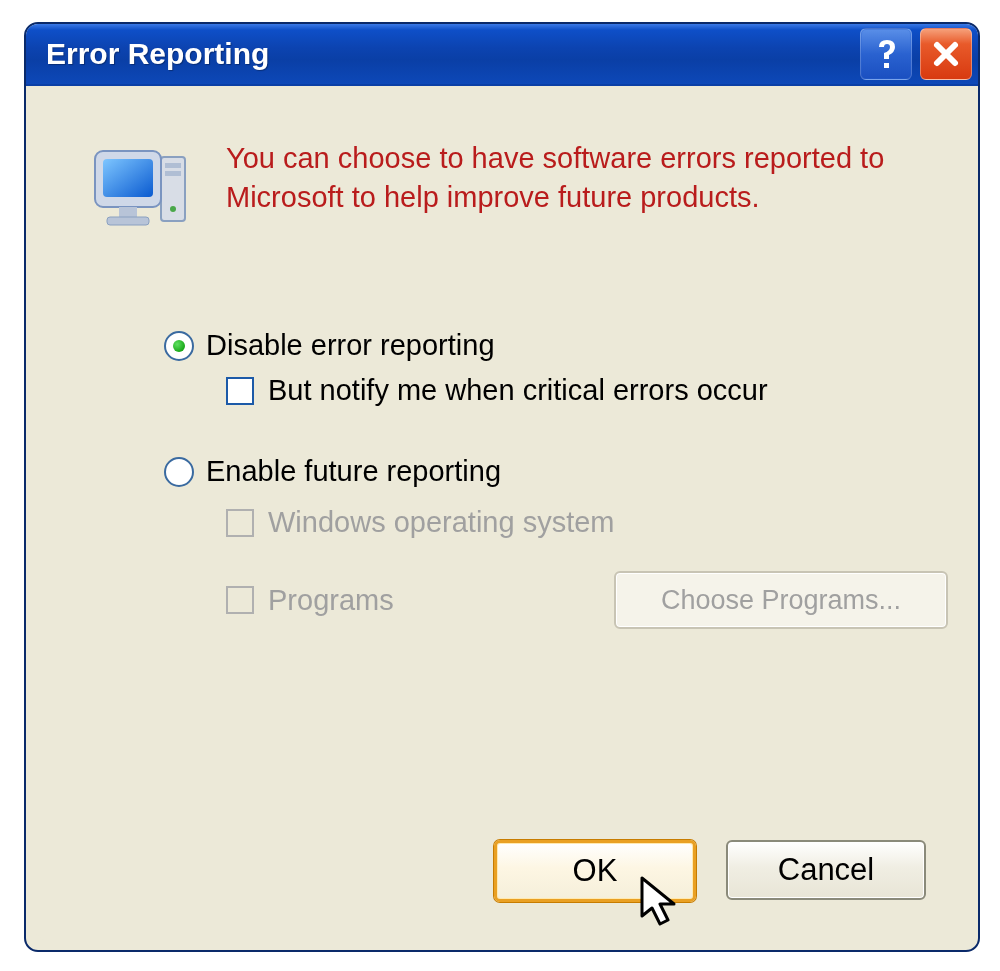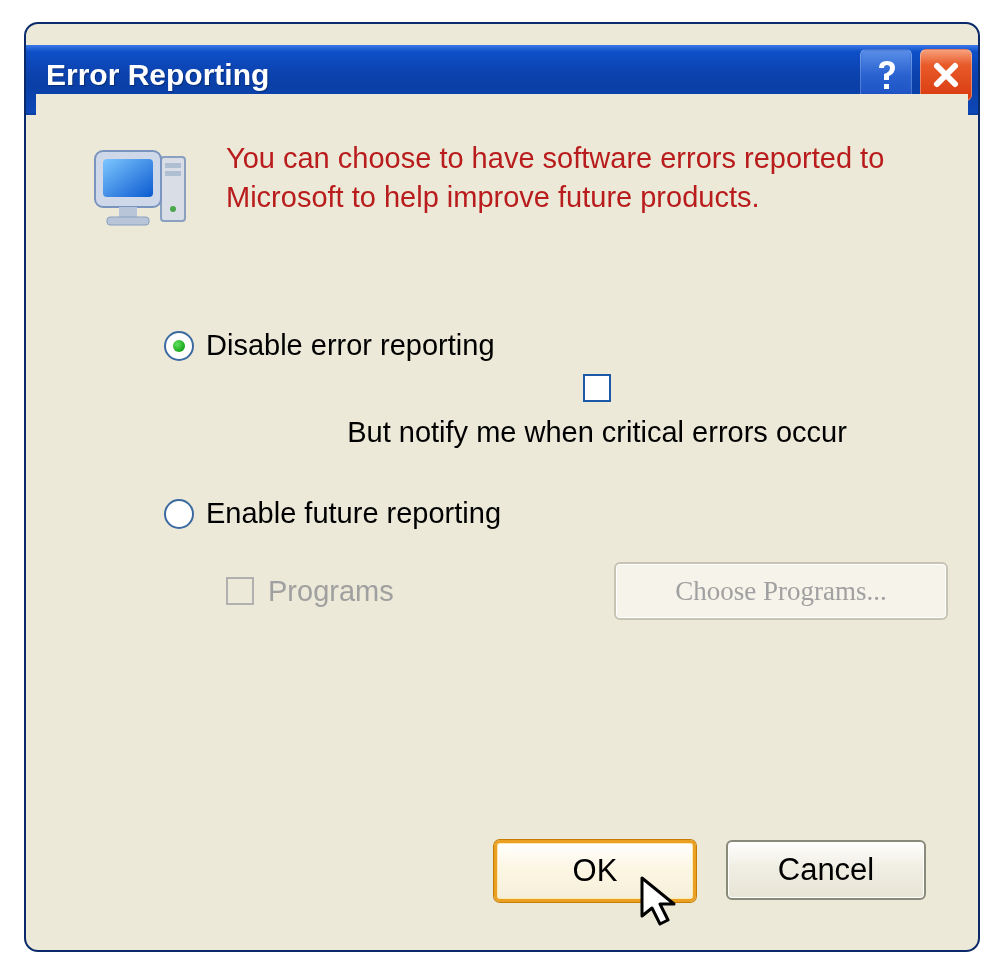--- a/index.html
+++ b/index.html
@@ -27,23 +27,22 @@
   .titlebar {
     height: 60px;
     background: linear-gradient(to bottom,
       #3a79e6 0%,
       #0e4fc8 10%,
       #0c43b0 40%,
       #0a3fa6 60%,
       #0d48b8 100%);
     display: flex;
     align-items: center;
-    padding: 0 6px 8px 20px;
+    padding: 0 6px 0 20px;
     border-bottom: 2px solid #0a3fa6;
-    margin-top: 21px;
   }
   .titlebar .title-text {
     color: #ffffff;
     font-size: 30px;
     font-weight: bold;
     flex: 1 1 auto;
     text-shadow: 1px 1px 1px rgba(0,0,0,0.3);
   }
   .titlebar .btns {
     display: flex;
@@ -120,21 +119,20 @@
     content:"";
     width: 12px; height: 12px;
     border-radius: 50%;
     background: radial-gradient(circle at 35% 35%, #5fe060 0%, #1aa81a 70%);
   }
   .check-row {
     display:flex;
     align-items:center;
     gap: 14px;
     margin: 12px 0 0 62px;
-    flex-direction: column;
   }
   .checkbox {
     width: 28px; height: 28px;
     border: 2px solid #1c5aa8;
     background: #ffffff;
     box-sizing: border-box;
   }
   .checkbox.disabled {
     border-color: #b0b0b0;
     background: #ece9d8;
@@ -155,21 +153,20 @@
     margin-right: 20px;
     width: 330px;
     height: 54px;
     background: #f5f3ea;
     border: 2px solid #c8c4b4;
     font-size: 27px;
     color: #a0a0a0;
     display:flex; align-items:center; justify-content:center;
     border-radius: 6px;
     box-shadow: inset 0 0 0 1px #ffffff;
-    font-family: Liberation Serif, serif;
   }
 
   
   .btn-row {
     position: absolute;
     right: 42px;
     bottom: 38px;
     display:flex;
     gap: 30px;
   }
@@ -257,20 +254,24 @@
       <div class="check-row">
         <div class="checkbox"></div>
         <span>But notify me when critical errors occur</span>
       </div>
 
       <div class="enable-block">
         <div class="radio-row">
           <div class="radio"></div>
           <span>Enable future reporting</span>
         </div>
+        <div class="check-row enable-sub">
+          <div class="checkbox disabled"></div>
+          <span class="disabled-text">Windows operating system</span>
+        </div>
         <div class="programs-row">
           <div class="checkbox disabled"></div>
           <span class="disabled-text">Programs</span>
           <div class="choose-btn">Choose Programs...</div>
         </div>
       </div>
 
     </div>
 
     <div class="btn-row">

